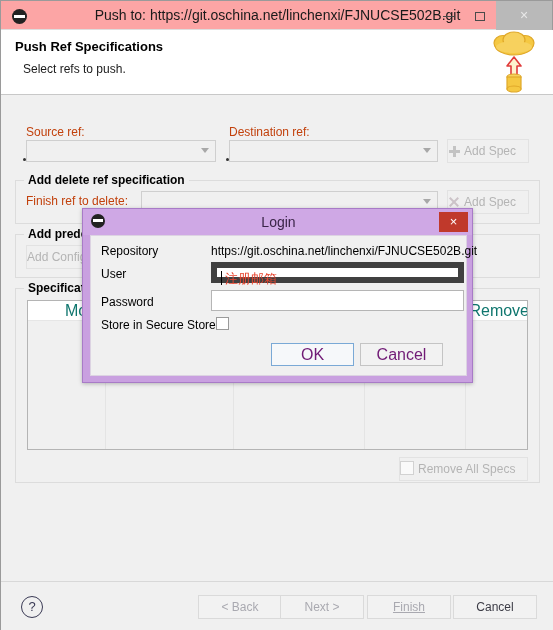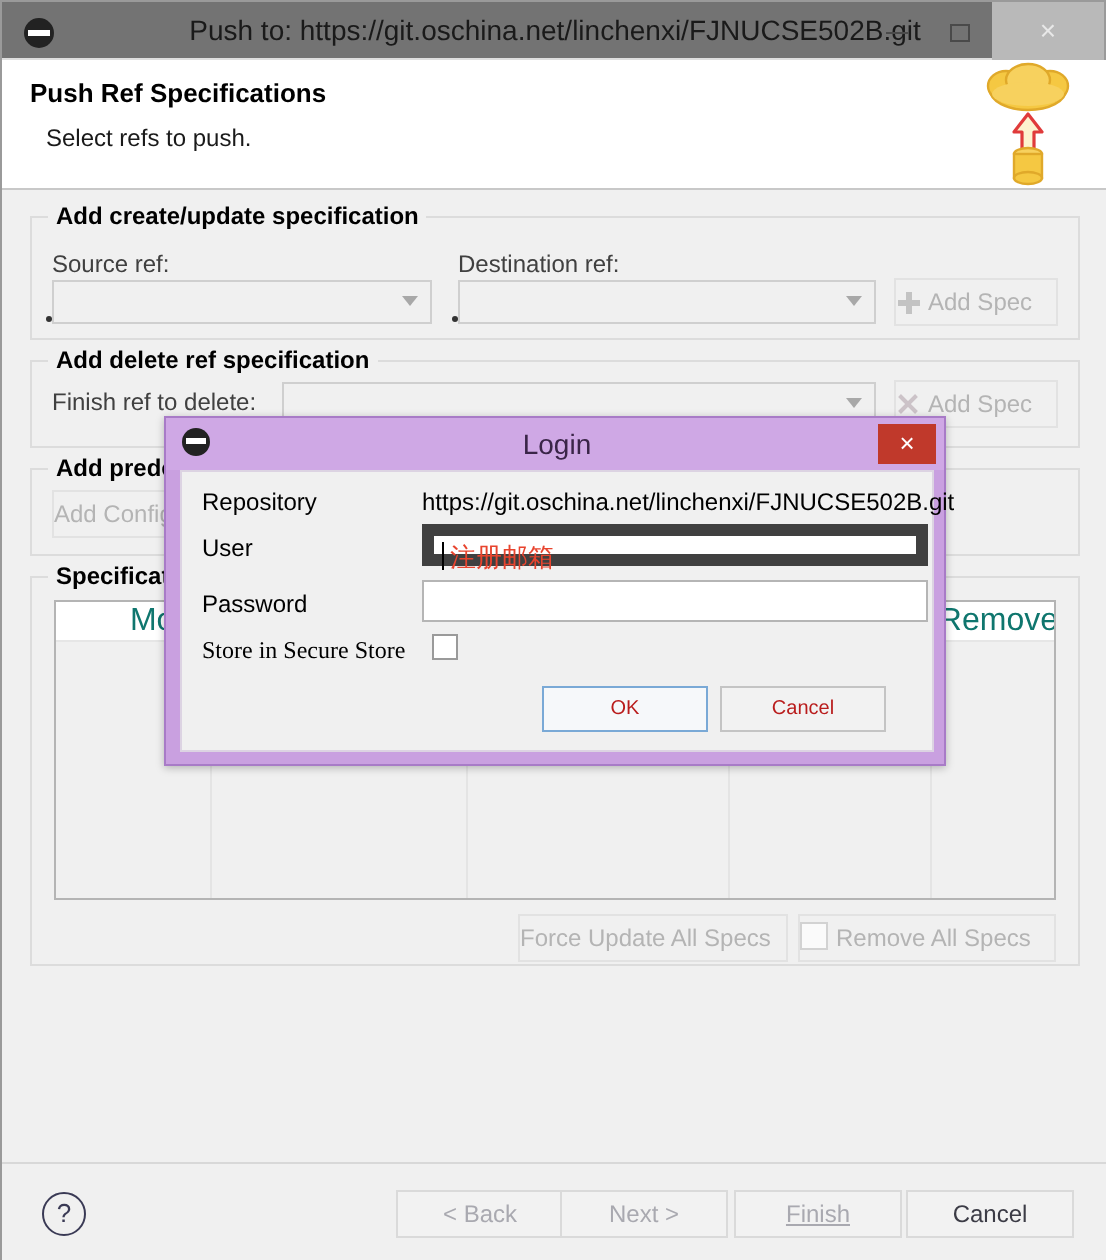--- a/index.html
+++ b/index.html
@@ -22,21 +22,21 @@
     width: 553px; height: 630px;
     background: #f0f0f0;
     border: 1px solid #9a9a9a;
     box-sizing: border-box;
   }
 
   
   #titlebar {
     position: absolute; left: 0; top: 0;
     width: 100%; height: 29px;
-    background: #737373;
+    background: #fca5a5;
     border-bottom: 1px solid #dedede;
     box-sizing: border-box;
   }
   #titlebar-icon {
     position: absolute; left: 11px; top: 8px;
     width: 15px; height: 15px;
   }
   .egit-icon-circle {
     width: 15px; height: 15px; border-radius: 50%;
     background: #222;
@@ -122,21 +122,21 @@
     top: -8px; left: 8px;
     background: #f0f0f0;
     padding: 0 4px;
     font-size: 12px; font-weight: bold;
     color: #000;
     white-space: nowrap;
   }
   .field-label {
     position: absolute;
     font-size: 12px;
-    color: #404040;
+    color: #c2410c;
     white-space: nowrap;
   }
   .combo {
     position: absolute;
     background: #f0f0f0;
     border: 1px solid #cfcfcf;
     box-sizing: border-box;
     height: 22px;
   }
   .combo .arrow {
@@ -338,22 +338,22 @@
     background: #ffffff;
     border: 1px solid #9a9a9a;
     box-sizing: border-box;
   }
   .login-btn {
     position: absolute;
     width: 83px; height: 23px;
     border: 1px solid #c4c4c4;
     background: #f2f2f2;
     box-sizing: border-box;
-    font-size: 10px; line-height: 21px;
-    text-align: center; color: #b91c1c;
+    font-size: 16px; line-height: 21px;
+    text-align: center; color: #701a75;
   }
   #login-ok {
     border: 1px solid #7aa9d6;
     background: #f6f8fa;
   }
 </style>
 </head>
 <body>
 
 <div id="wizard-window">
@@ -383,23 +383,20 @@
       <ellipse cx="31" cy="16" rx="18" ry="6" fill="#f7d15e"></ellipse>
       <path d="M31 26 L38 35 L34 35 L34 44 L28 44 L28 35 L24 35 Z" fill="#fdf3cf" stroke="#e03b3b" stroke-width="1.6" stroke-linejoin="round"></path>
       <ellipse cx="31" cy="46" rx="7" ry="3" fill="#f7d15e" stroke="#e0a92a" stroke-width="1.2"></ellipse>
       <rect x="24" y="46" width="14" height="12" fill="#f5c842" stroke="#e0a92a" stroke-width="1.2"></rect>
       <ellipse cx="31" cy="58" rx="7" ry="3" fill="#f5c842" stroke="#e0a92a" stroke-width="1.2"></ellipse>
     </svg>
   </div>
 
   <div id="wizard-body">
 
-    <div class="group" style="left:14px; top:13px; width:525px; height:62px;">
-      <div class="group-title">Add create/update specification</div>
-    </div>
     <div class="field-label" style="left:25px; top:30px;">Source ref:</div>
     <div class="combo" style="left:25px; top:45px; width:190px;">
       <span class="arrow"></span>
     </div>
     <div class="req-dot" style="left:22px; top:63px;"></div>
 
     <div class="field-label" style="left:228px; top:30px;">Destination ref:</div>
     <div class="combo" style="left:228px; top:45px; width:209px;">
       <span class="arrow"></span>
     </div>
@@ -444,23 +441,20 @@
         <div class="col-header" style="left:205px; width:131px;">Destination ref</div>
         <div class="col-header" style="left:336px; width:101px;">Force Update</div>
         <div class="col-header" style="left:437px; width:64px;">Remove</div>
       </div>
       <div class="col-divider" style="left:77px;  height:130px;"></div>
       <div class="col-divider" style="left:205px; height:130px;"></div>
       <div class="col-divider" style="left:336px; height:130px;"></div>
       <div class="col-divider" style="left:437px; height:130px;"></div>
     </div>
 
-    <div class="btn disabled" style="left:258px; top:362px; width:135px;">
-      <span>Force Update All Specs</span>
-    </div>
     <div class="btn disabled" style="left:398px; top:362px; width:129px;">
       <span class="btn-icon page-x-icon"></span><span>Remove All Specs</span>
     </div>
 
     <div id="progress-label">Getting remote branches information</div>
 
   </div>
 
   <div id="wizard-footer">
     <div id="help-icon">?</div>
@@ -493,21 +487,21 @@
 
       <div class="login-label" style="left:10px; top:31px;">User</div>
       <div class="login-input" id="login-user-input" style="left:120px; top:26px; width:253px;">
         <span id="login-user-caret"></span>
         <span id="login-user-text">注册邮箱</span>
       </div>
 
       <div class="login-label" style="left:10px; top:59px;">Password</div>
       <div class="login-input" style="left:120px; top:54px; width:253px;"></div>
 
-      <div class="login-label" style="left:10px; top:82px;font-family:Liberation Serif, serif;">Store in Secure Store</div>
+      <div class="login-label" style="left:10px; top:82px;">Store in Secure Store</div>
       <div id="login-checkbox" style="left:125px; top:81px;"></div>
 
       <div class="login-btn" id="login-ok" style="left:180px; top:107px;">
         <span>OK</span>
       </div>
       <div class="login-btn" style="left:269px; top:107px;">
         <span>Cancel</span>
       </div>
     </div>
   </div>

